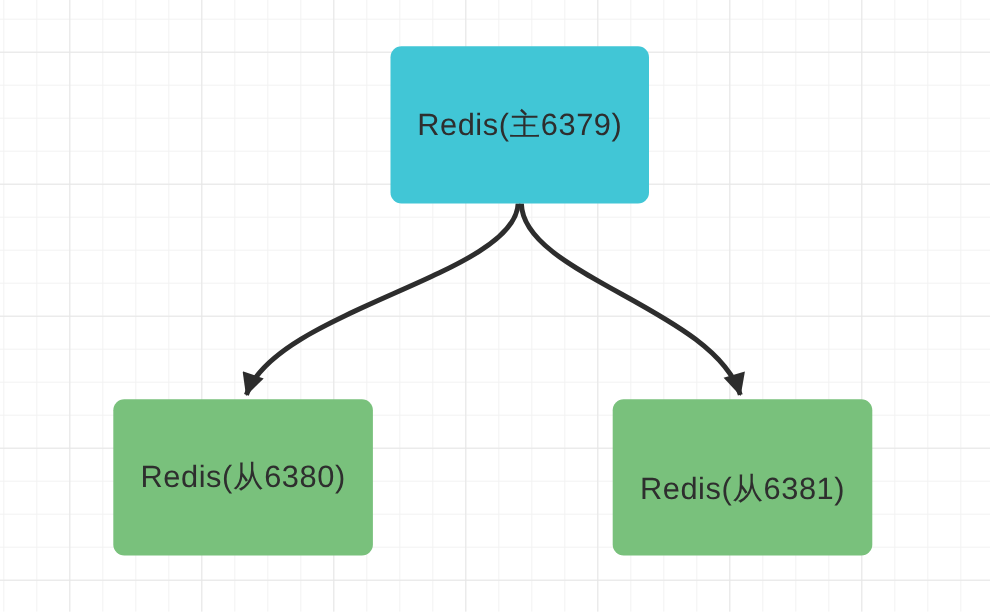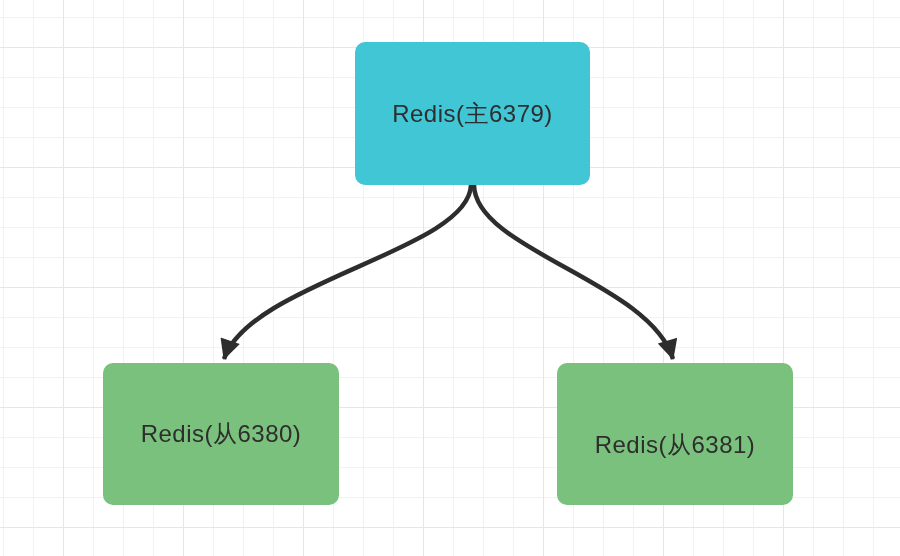--- a/index.html
+++ b/index.html
@@ -33,21 +33,21 @@
     fill: none;
     stroke-width: 4.5;
     stroke-linecap: butt;
   }
   .node {
     position: absolute;
     border-radius: 10px;
     display: flex;
     align-items: center;
     justify-content: center;
-    font-size: 24px;
+    font-size: 28px;
     letter-spacing: 0.5px;
     cursor: default;
   }
   .node-master { left: 355px; top: 42px;  width: 235px; height: 143px; }
   .node-slave1 { left: 103px; top: 363px; width: 236px; height: 142px; }
   .node-slave2 { left: 557px; top: 363px; width: 236px; height: 142px; }
 </style>
 </head>
 <body>
 

